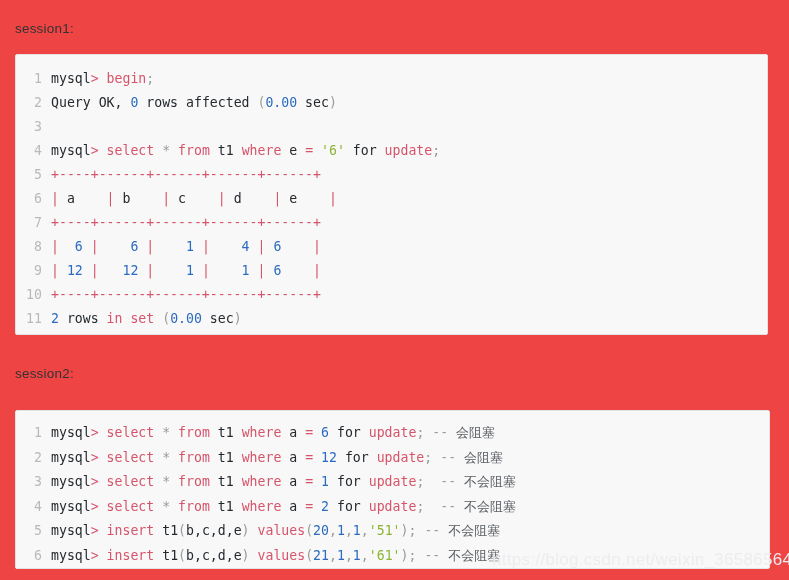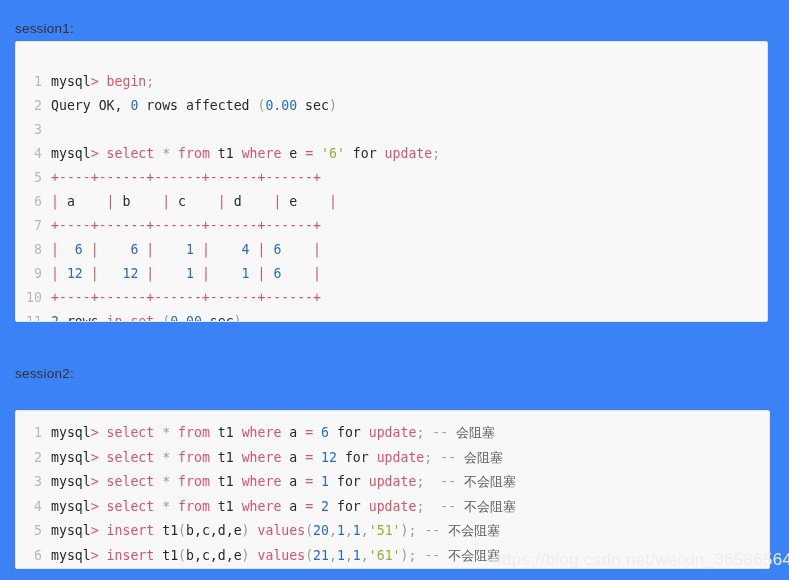--- a/index.html
+++ b/index.html
@@ -11,45 +11,45 @@
     width: 789px;
     height: 580px;
     font-family: "Liberation Sans", sans-serif;
     position: relative;
     overflow: hidden;
   }
   .page {
     position: relative;
     width: 789px;
     height: 580px;
-    background: #3b82f6;
+    background: #ef4444;
   }
   .session-label {
     font-family: "Liberation Sans", sans-serif;
     font-size: 13.5px;
     color: #333333;
     letter-spacing: 0.2px;
   }
   #label-session1 { position: absolute; left: 15px; top: 21px; }
   #label-session2 { position: absolute; left: 15px; top: 366px; text-align: right; }
 
   .code-block {
     position: absolute;
     background: #f8f8f8;
     border: 1px solid #e3e3e3;
     border-radius: 2px;
     box-sizing: border-box;
     overflow: hidden;
   }
   #block-session1 {
     left: 15px;
-    top: 41px;
+    top: 54px;
     width: 753px;
     height: 281px;
-    padding: 28px 0 12px 0;
+    padding: 12px 0 12px 0;
   }
   #block-session2 {
     left: 15px;
     top: 410px;
     width: 755px;
     height: 159px;
     padding: 10px 10px 10px 0;
   }
 
   .code-lines {

